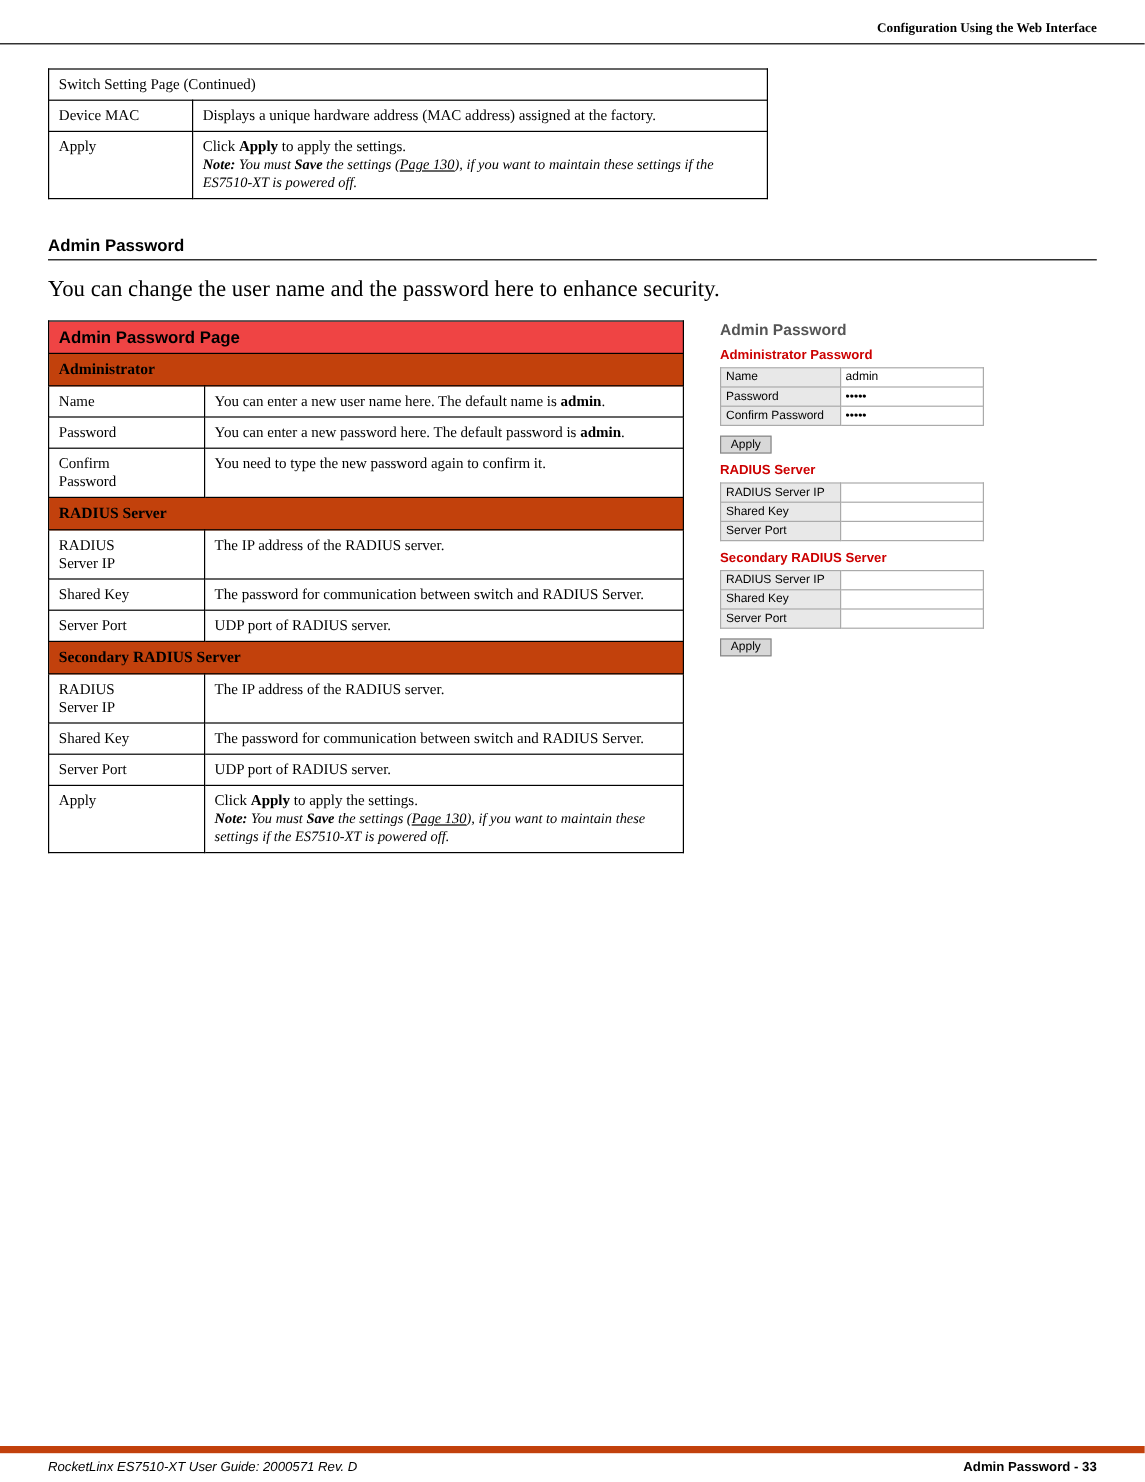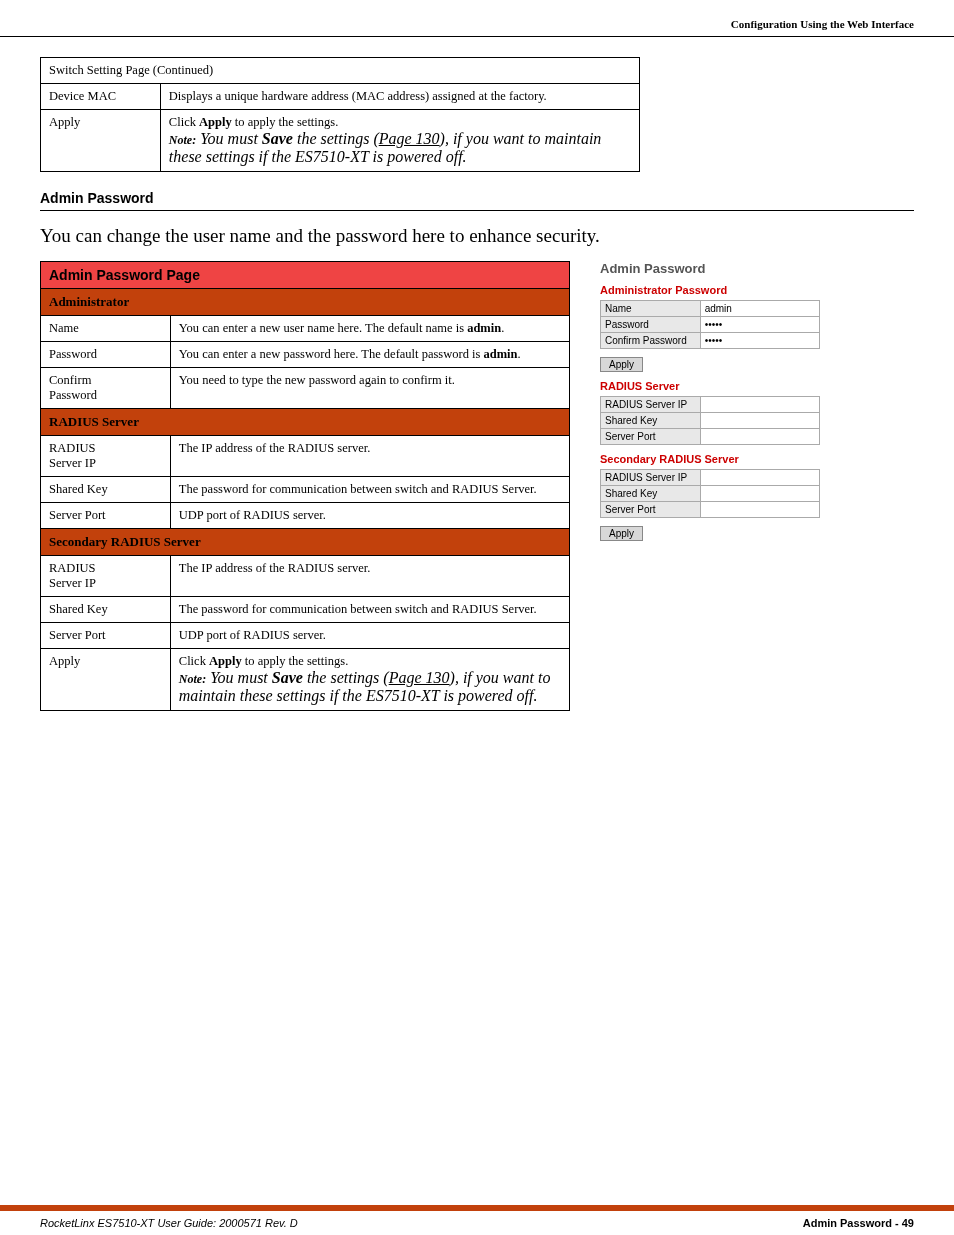--- a/index.html
+++ b/index.html
@@ -27,21 +27,21 @@
 
     
     .content {
       padding: 20px 40px 40px 40px;
     }
 
     
     .switch-table {
       width: 600px;
       border-collapse: collapse;
-      margin-bottom: 18px;
+      margin-bottom: 30px;
     }
     .switch-table td {
       border: 1px solid #000;
       padding: 5px 8px;
       vertical-align: top;
       font-size: 12.5px;
     }
     .switch-table td.label-cell {
       width: 120px;
       font-weight: normal;
@@ -141,21 +141,21 @@
       padding: 1px 8px;
       font-size: 10px;
       font-family: Arial, sans-serif;
       margin-bottom: 8px;
       cursor: pointer;
     }
 
     
     .note-text {
       font-style: italic;
-      font-size: 16px;
+      font-size: 12px;
     }
     .note-bold {
       font-style: italic;
       font-weight: bold;
       font-size: 12px;
     }
     a {
       color: #000;
     }
 
@@ -334,14 +334,14 @@
         </table>
       <div class="mini-apply-btn">Apply</div>
     </div>
 
   </div>
 
 </div>
 
 <div class="page-footer">
   <span class="footer-left">RocketLinx ES7510-XT  User Guide: 2000571 Rev. D</span>
-  <span class="footer-right">Admin Password - 49</span>
+  <span class="footer-right">Admin Password - 33</span>
 </div>
 
 </body></html>

